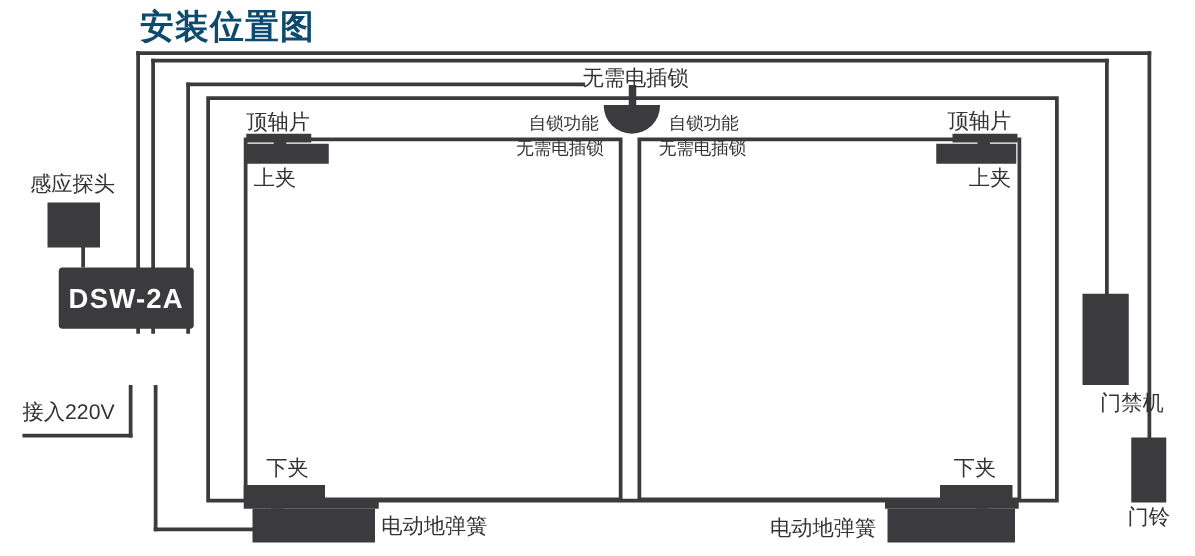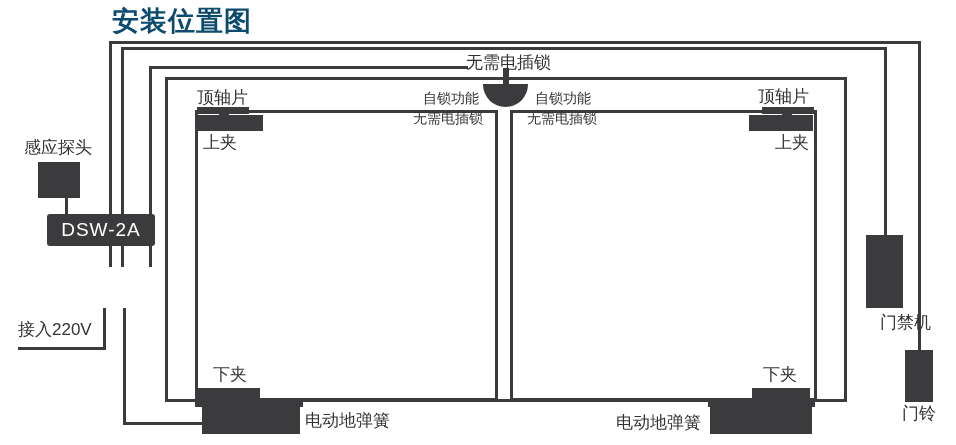--- a/index.html
+++ b/index.html
@@ -61,21 +61,21 @@
   <div class="bar" style="left:195px;top:400px;width:108px;height:7px;"></div>
   <div class="bar" style="left:202px;top:407px;width:98px;height:27px;"></div>
 
   <div class="bar" style="left:752px;top:388px;width:58px;height:13px;"></div>
   <div class="bar" style="left:781px;top:399px;width:10px;height:8px;"></div>
   <div class="bar" style="left:708px;top:400px;width:107px;height:7px;"></div>
   <div class="bar" style="left:710px;top:407px;width:102px;height:27px;"></div>
 
   <div class="bar" style="left:38px;top:162px;width:42px;height:36px;"></div>
   <div class="bar" style="left:65px;top:196px;width:3px;height:18px;"></div>
-  <div class="devbox" style="left:47px;top:214px;width:108px;height:32px;font-size:19px;letter-spacing:1px;">DSW-2A</div>
+  <div class="devbox" style="left:47px;top:214px;width:108px;height:49px;font-size:22px;letter-spacing:1px;font-weight:bold;">DSW-2A</div>
 
   <div class="bar" style="left:103px;top:308px;width:3px;height:42px;"></div>
   <div class="bar" style="left:18px;top:347px;width:88px;height:3px;"></div>
 
   <div class="bar" style="left:123px;top:308px;width:3px;height:117px;"></div>
   <div class="bar" style="left:123px;top:422px;width:85px;height:3px;"></div>
 
   <div class="bar" style="left:866px;top:235px;width:37px;height:73px;"></div>
   <div class="bar" style="left:905px;top:350px;width:28px;height:52px;"></div>
 

